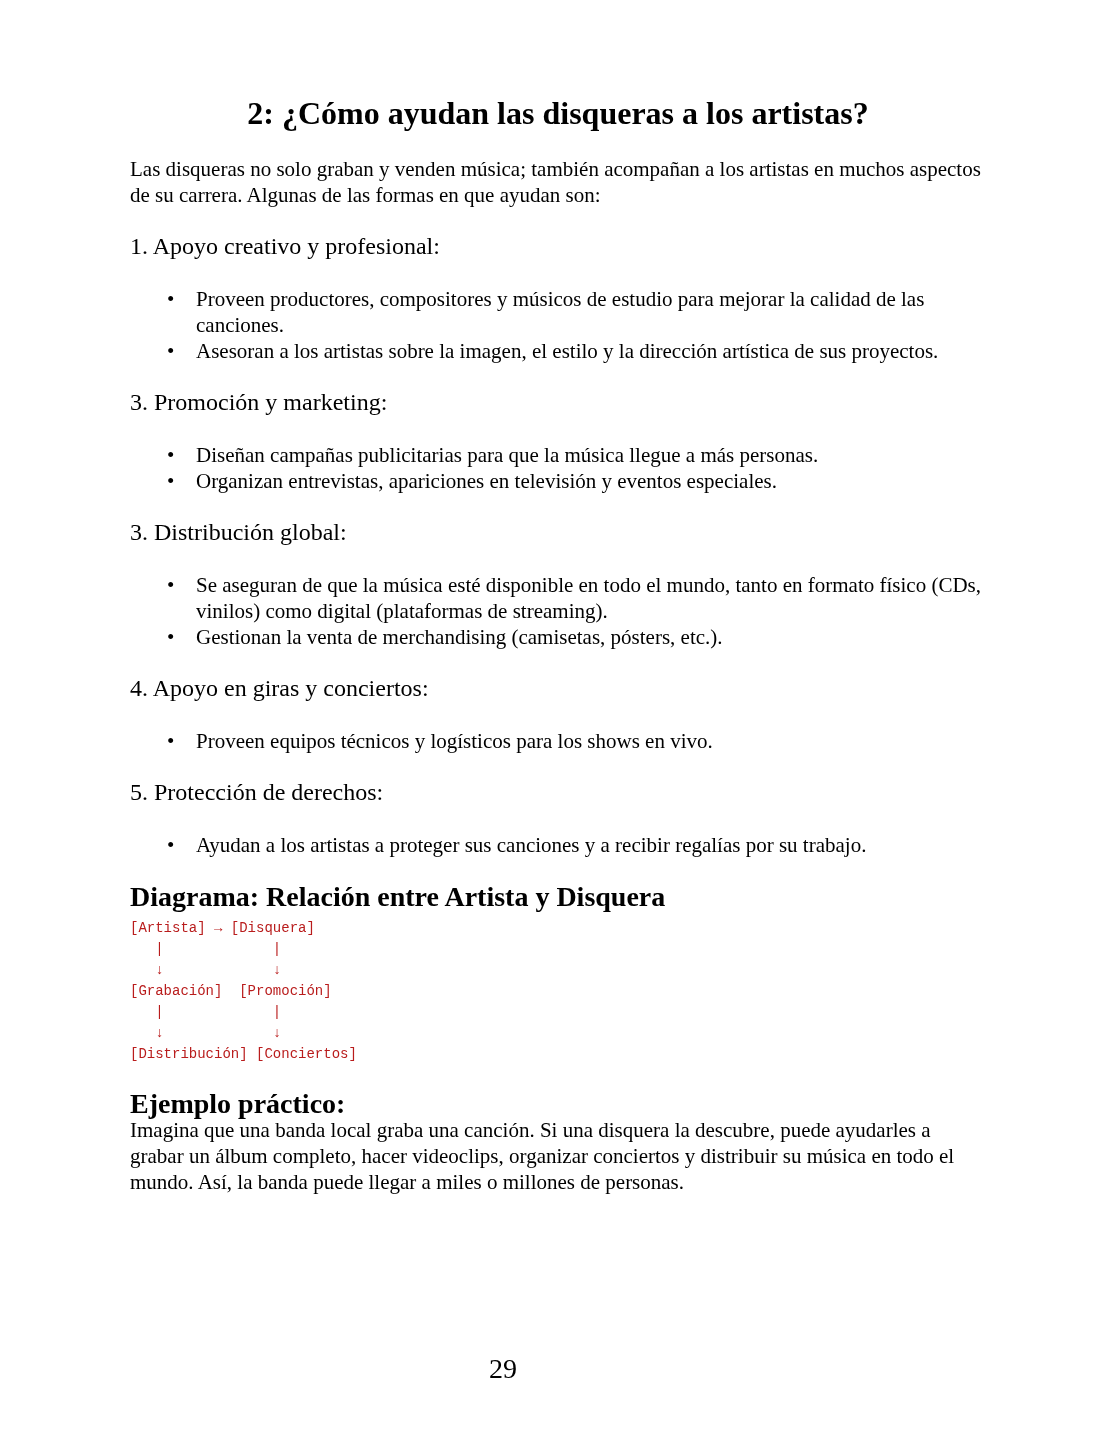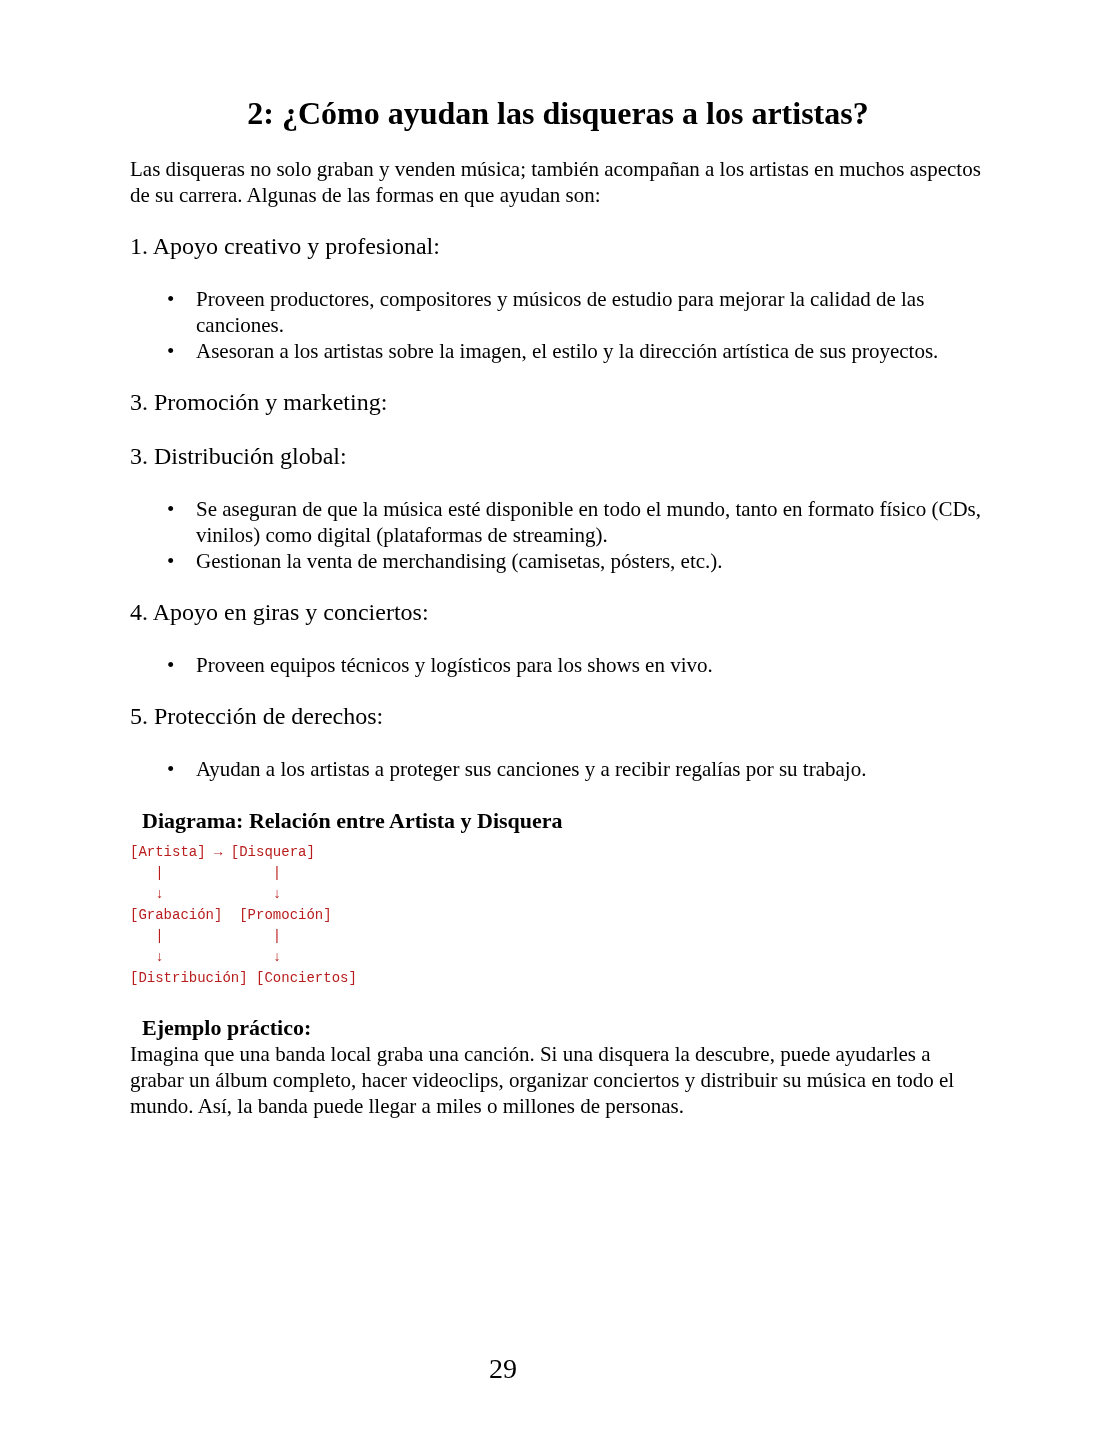--- a/index.html
+++ b/index.html
@@ -47,22 +47,22 @@
     font-size: 21px;
     line-height: 26px;
   }
   .bullet-item::before {
     content: "\2022";
     position: absolute;
     left: 37px;
     top: 0;
   }
   .subheading {
-    margin: 26px 0 0 12px;
-    font-size: 22px;
+    margin: 26px 0 0 0;
+    font-size: 28px;
     line-height: 26px;
     font-weight: bold;
   }
   .diagram-pre {
     margin: 8px 0 0 0;
     font-family: "Liberation Mono", monospace;
     font-size: 14px;
     line-height: 21px;
     color: #b91c1c;
     white-space: pre;
@@ -91,20 +91,24 @@
 
   <p class="intro">Las disqueras no solo graban y venden música; también acompañan a los artistas en muchos aspectos de su carrera. Algunas de las formas en que ayudan son:</p>
 
   <h2 class="section-heading">1. Apoyo creativo y profesional:</h2>
   <ul class="bullets">
     <li class="bullet-item">Proveen productores, compositores y músicos de estudio para mejorar la calidad de las canciones.</li>
     <li class="bullet-item">Asesoran a los artistas sobre la imagen, el estilo y la dirección artística de sus proyectos.</li>
   </ul>
 
   <h2 class="section-heading">3. Promoción y marketing:</h2>
+  <ul class="bullets">
+    <li class="bullet-item">Diseñan campañas publicitarias para que la música llegue a más personas.</li>
+    <li class="bullet-item">Organizan entrevistas, apariciones en televisión y eventos especiales.</li>
+  </ul>
 
   <h2 class="section-heading">3. Distribución global:</h2>
   <ul class="bullets">
     <li class="bullet-item">Se aseguran de que la música esté disponible en todo el mundo, tanto en formato físico (CDs, vinilos) como digital (plataformas de streaming).</li>
     <li class="bullet-item">Gestionan la venta de merchandising (camisetas, pósters, etc.).</li>
   </ul>
 
   <h2 class="section-heading">4. Apoyo en giras y conciertos:</h2>
   <ul class="bullets">
     <li class="bullet-item">Proveen equipos técnicos y logísticos para los shows en vivo.</li>

